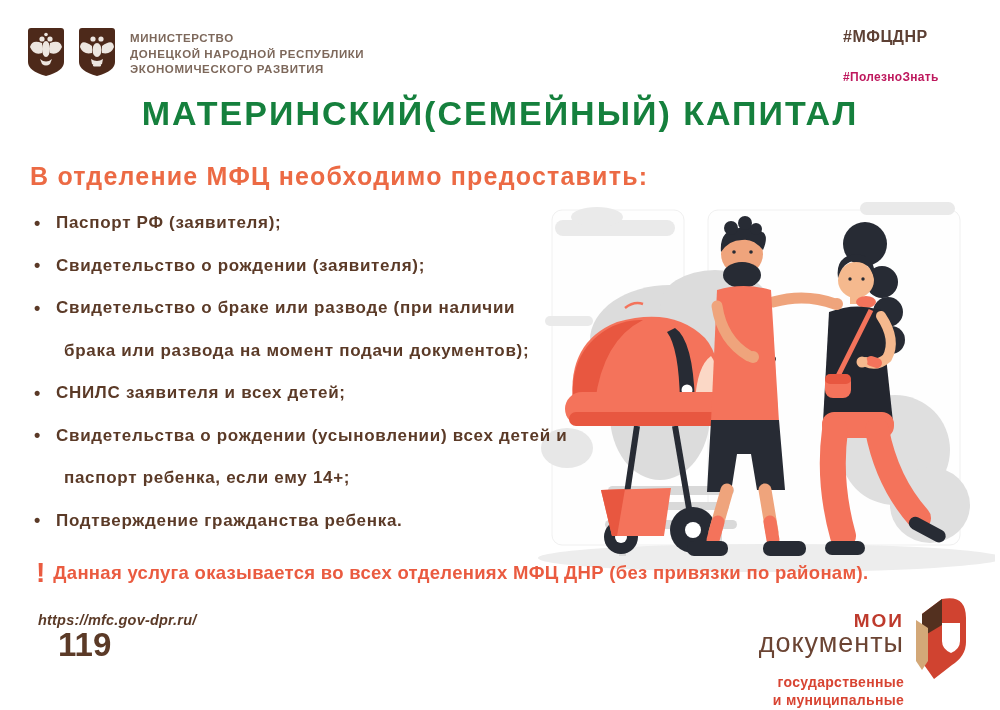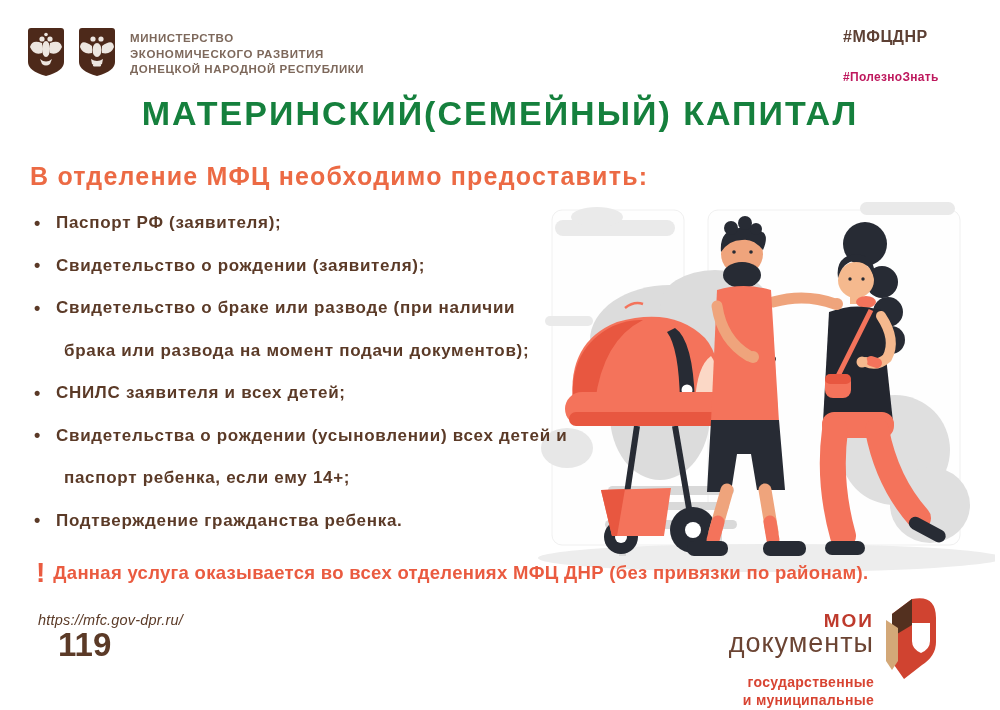--- a/index.html
+++ b/index.html
@@ -26,23 +26,23 @@
   .req-row .dot { width:22px; font-size:18px; color:#5B3A27; font-weight:bold; }
   .req-row .txt { font-size:17px; font-weight:bold; color:#5B3A27; letter-spacing:0.7px; }
   .req-row.cont { padding-left:30px; }
   
   .notice { position:absolute; left:36px; top:556px; width:950px; z-index:3;
     color:#EA5B40; display:flex; align-items:baseline; }
   .notice .mark { font-size:28px; font-weight:bold; margin-right:8px; line-height:1; position:relative; top:3px; }
   .notice .txt { font-size:18.5px; font-weight:bold; letter-spacing:0.3px; }
   
   .footer-left { position:absolute; left:38px; top:612px; z-index:3; color:#5B3A27; }
-  .website { font-size:14.5px; font-weight:normal; font-style:italic; letter-spacing:0.2px; }
+  .website { font-size:14.5px; font-weight:bold; font-style:italic; letter-spacing:0.2px; }
   .phone { font-size:33px; font-weight:bold; line-height:1.05; padding-left:20px; margin-top:0; }
-  .brand { position:absolute; left:700px; top:592px; width:240px; height:105px; z-index:3; }
+  .brand { position:absolute; left:730px; top:592px; width:240px; height:105px; z-index:3; }
   .brand-text { position:absolute; right:66px; top:20px; text-align:right; }
   .brand-top { font-size:19px; font-weight:bold; color:#BE3A2C; letter-spacing:2px; line-height:18px; }
   .brand-bottom { font-size:27px; font-weight:normal; color:#6B4433; letter-spacing:1px; line-height:27px; }
   .brand-tag { font-size:14px; font-weight:bold; color:#D84432; line-height:18px; letter-spacing:0.3px; }
   .brand-tag.first { margin-top:16px; }
   .brand-mark { position:absolute; right:0px; top:0px; }
   
   .illustration { position:absolute; left:525px; top:190px; width:470px; height:390px; z-index:1; }
 </style>
 </head>
@@ -72,22 +72,22 @@
         <circle cx="16" cy="13" r="2.6"></circle>
           <circle cx="24" cy="13" r="2.6"></circle>
         <path d="M14 33 q6 4 12 0 l-1 5 q-5 3 -10 0 Z"></path>
         <rect x="16" y="38" width="8" height="2.5" rx="1.2"></rect>
       </g>
     </svg>
   </div>
 
   <div class="ministry">
     <div>МИНИСТЕРСТВО</div>
+    <div>ДОНЕЦКОЙ НАРОДНОЙ РЕСПУБЛИКИ</div>
     <div>ЭКОНОМИЧЕСКОГО РАЗВИТИЯ</div>
-    <div>ДОНЕЦКОЙ НАРОДНОЙ РЕСПУБЛИКИ</div>
   </div>
 
   <div class="hashtags">
     <div class="hashtag-1">#МФЦДНР</div>
     <div class="hashtag-2">#ПолезноЗнать</div>
   </div>
 
   <div class="title">МАТЕРИНСКИЙ(СЕМЕЙНЫЙ) КАПИТАЛ</div>
   <div class="subtitle">В отделение МФЦ необходимо предоставить:</div>
 

